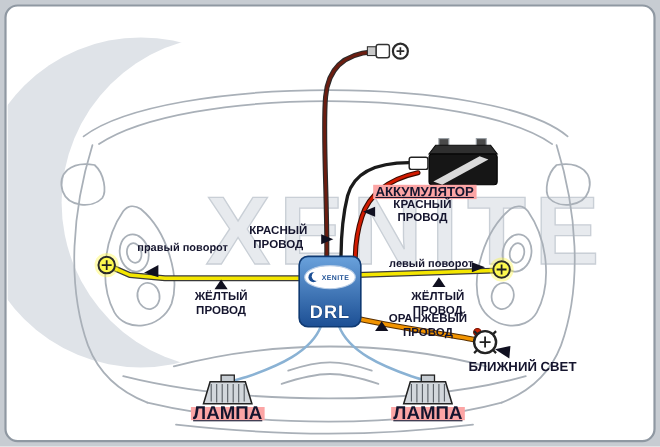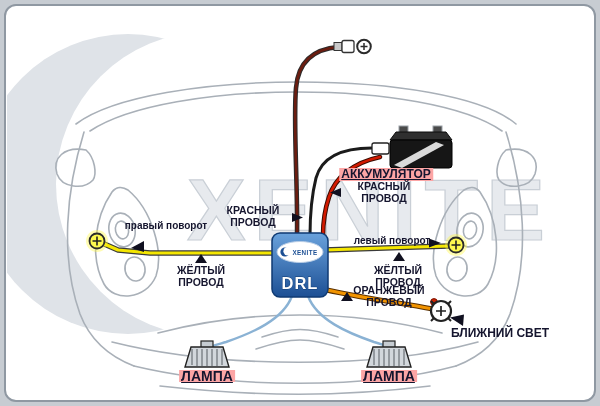--- a/index.html
+++ b/index.html
@@ -5,21 +5,21 @@
   html,body{margin:0;padding:0;background:#e9eaec;}
   .stage{position:relative;width:600px;height:406px;background:#c7ccd2;overflow:hidden;
          font-family:"Liberation Sans",sans-serif;}
   .panel{position:absolute;inset:4px;background:#fff;border:2px solid #8f98a2;border-radius:12px;}
   svg.diagram{position:absolute;left:0;top:0;width:600px;height:406px;}
   svg text{font-family:"Liberation Sans",sans-serif;}
   .lbl{position:absolute;transform:translateX(-50%);font-weight:bold;color:#15152e;
        text-align:center;font-size:10.5px;line-height:11.5px;white-space:nowrap;}
   .lbl .ln{display:block;}
   .b12{font-size:12px;line-height:13px;}
-  .b11{font-size:14px;line-height:12px;}
+  .b11{font-size:17px;line-height:12px;}
   .sm{font-size:10px;line-height:11px;}
   .noc{transform:none;text-align:left;}
   .bg{background:#fca5a5;padding:0 2px;text-decoration:underline;}
 </style>
 </head>
 <body>
 
 <div class="stage">
   <div class="panel"></div>
 
@@ -167,18 +167,18 @@
   <div class="lbl" style="left:398px;top:265px">
     <span class="ln">ЖЁЛТЫЙ</span>
     <span class="ln">ПРОВОД</span>
   </div>
 
   <div class="lbl" style="left:389px;top:285px">
     <span class="ln">ОРАНЖЕВЫЙ</span>
     <span class="ln">ПРОВОД</span>
   </div>
 
-  <div class="lbl b12" style="left:500px;top:327px">БЛИЖНИЙ СВЕТ</div>
+  <div class="lbl b12" style="left:475px;top:327px">БЛИЖНИЙ СВЕТ</div>
 
   <div class="lbl b11 bg" style="left:207px;top:370px">ЛАМПА</div>
 
   <div class="lbl b11 bg" style="left:389px;top:370px">ЛАМПА</div>
 </div>
 
 </body></html>

